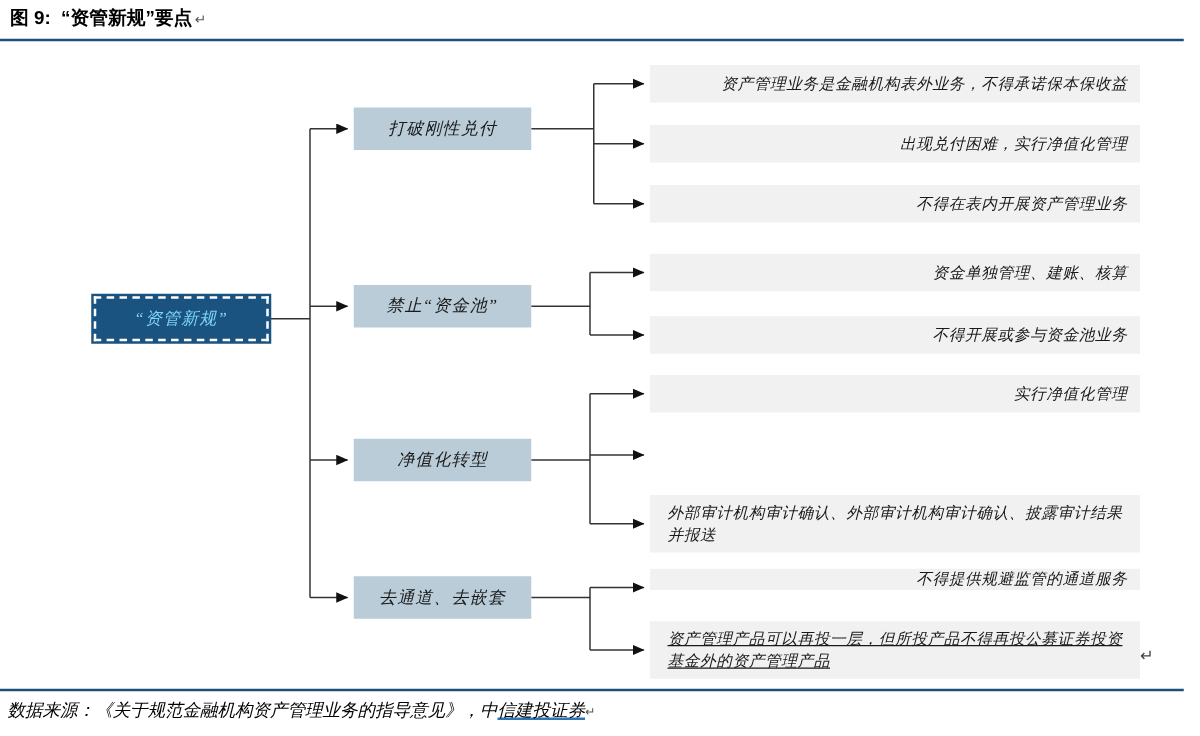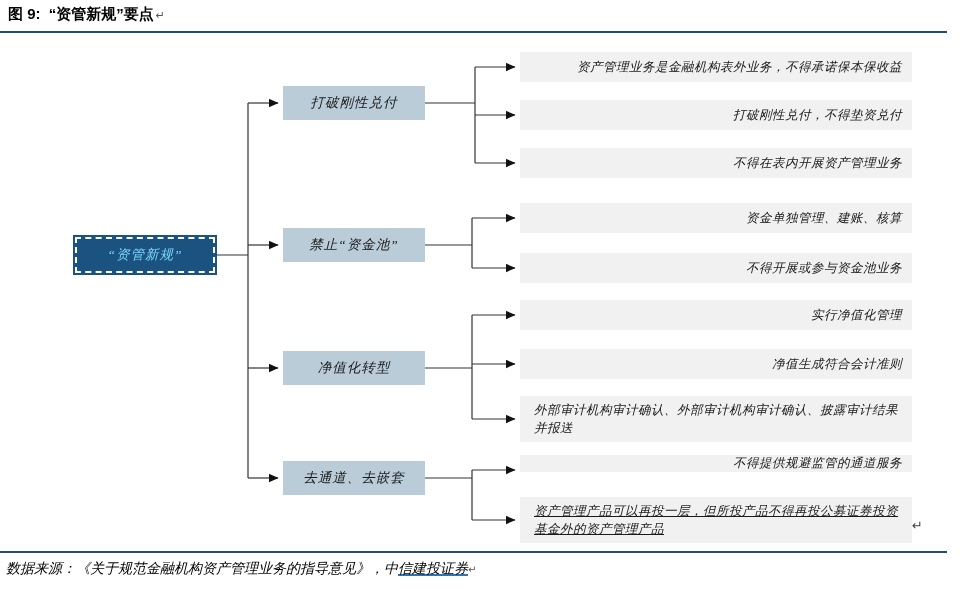--- a/index.html
+++ b/index.html
@@ -130,38 +130,35 @@
       <span>净值化转型</span>
     </div>
   <div class="node branch-node" style="top:461px;">
       <span>去通道、去嵌套</span>
     </div>
 
   <div class="node leaf-node" style="top:52px;height:30px;">
       <span>资产管理业务是金融机构表外业务，不得承诺保本保收益</span>
     </div>
   <div class="node leaf-node" style="top:100px;height:30px;">
-      <span>打破刚性兑付，不得垫资兑付</span>
+      <span>出现兑付困难，实行净值化管理</span>
     </div>
   <div class="node leaf-node" style="top:148px;height:30px;">
       <span>不得在表内开展资产管理业务</span>
     </div>
 
   <div class="node leaf-node" style="top:203px;height:30px;">
       <span>资金单独管理、建账、核算</span>
     </div>
   <div class="node leaf-node" style="top:253px;height:30px;">
       <span>不得开展或参与资金池业务</span>
     </div>
 
   <div class="node leaf-node" style="top:300px;height:30px;">
       <span>实行净值化管理</span>
-    </div>
-  <div class="node leaf-node" style="top:349px;height:30px;">
-      <span>净值生成符合会计准则</span>
     </div>
   <div class="node leaf-node" style="top:396px;height:46px;">
       <span>外部审计机构审计确认、外部审计机构审计确认、披露审计结果并报送</span>
     </div>
 
   <div class="node leaf-node" style="top:455px;height:17px;">
       <span>不得提供规避监管的通道服务</span>
     </div>
   <div class="node leaf-node" style="top:497px;height:46px;text-decoration:underline;">
       <span>资产管理产品可以再投一层，但所投产品不得再投公募证券投资基金外的资产管理产品</span>

